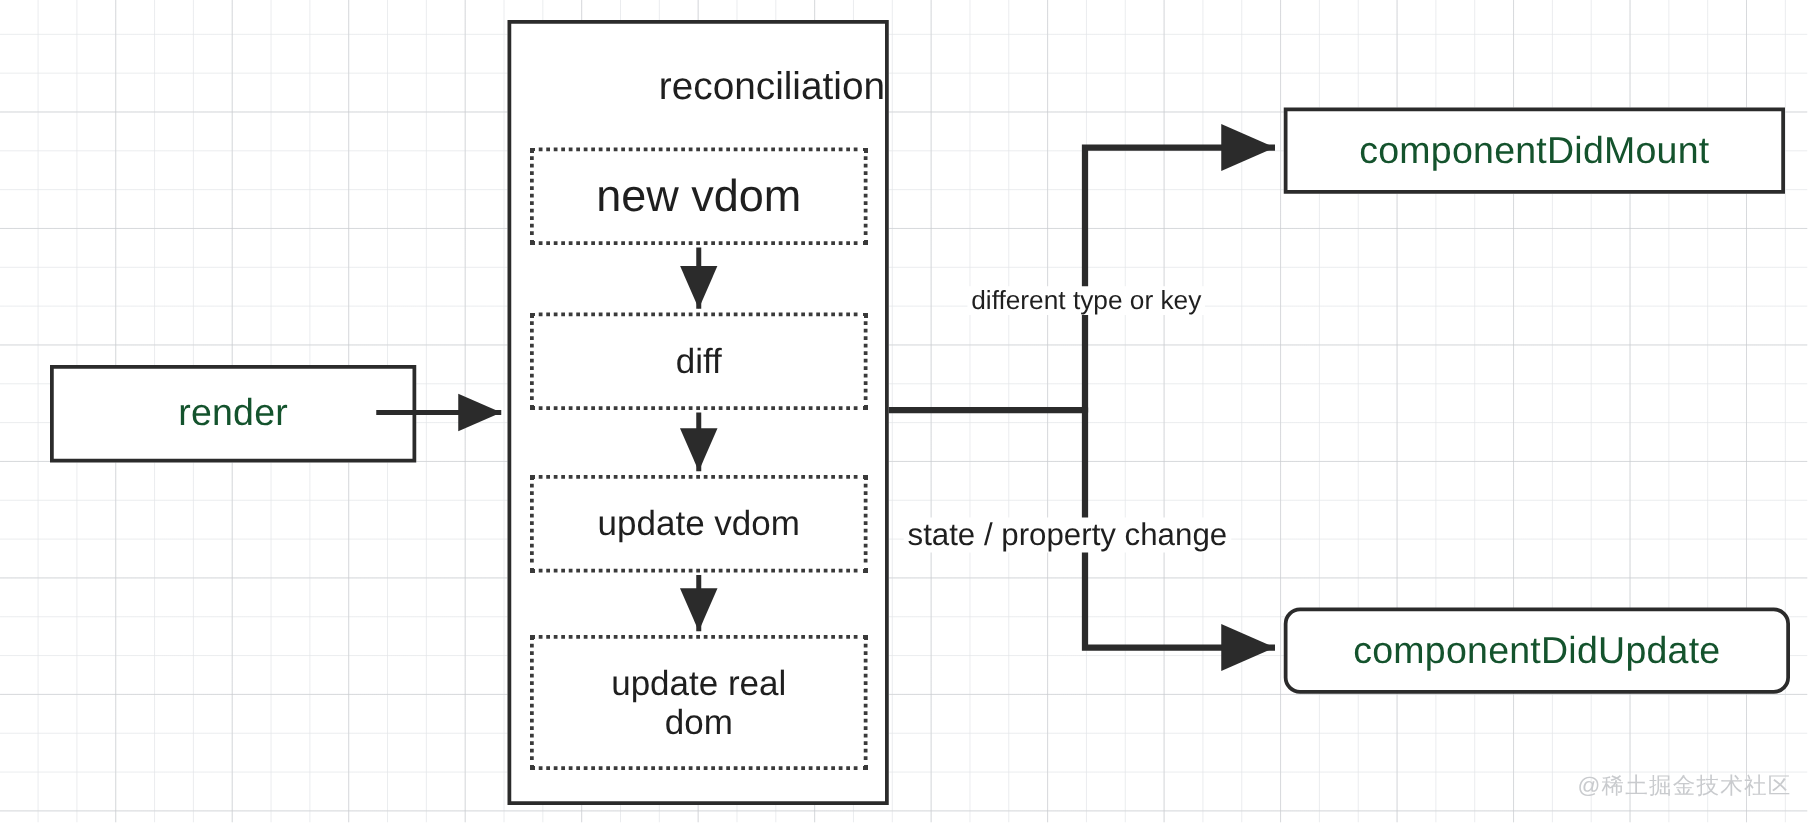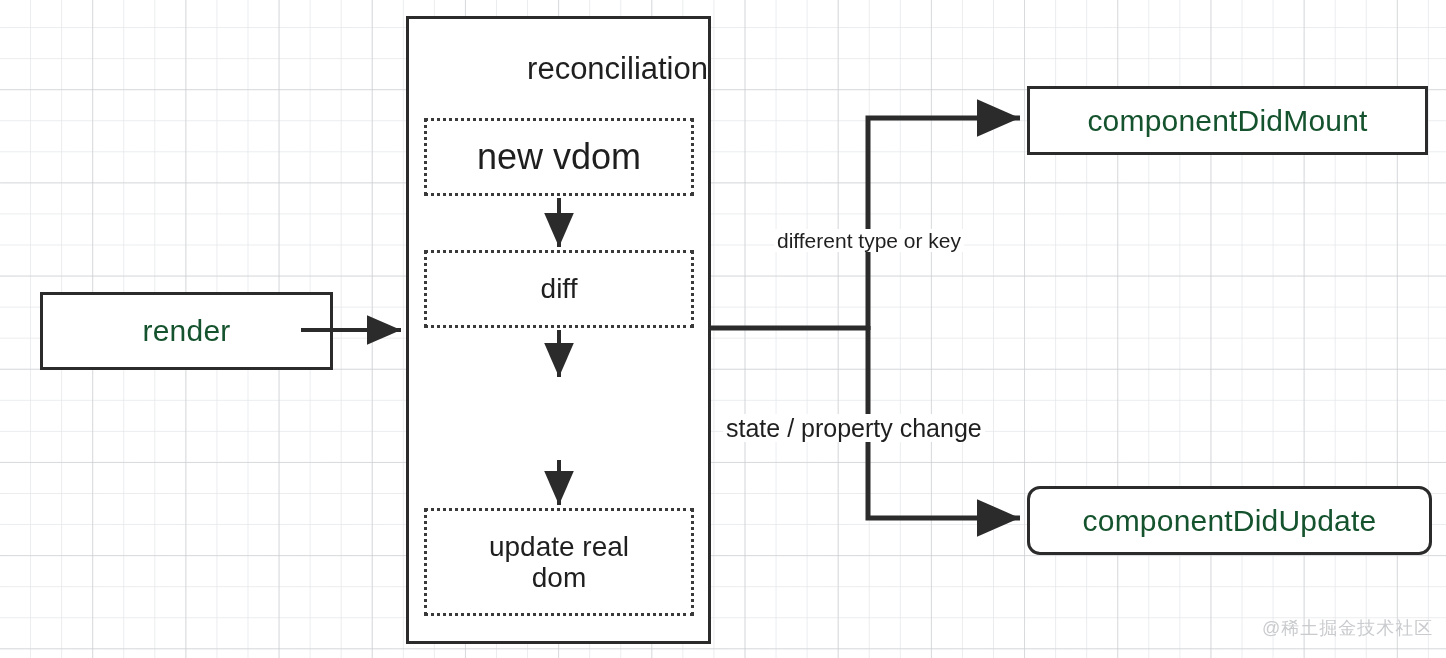--- a/index.html
+++ b/index.html
@@ -111,20 +111,23 @@
   </div>
 
   <div class="dotted-box" style="left:424px; top:118px; width:270px; height:78px;">
     <span class="label" style="font-size:36px;">new vdom</span>
   </div>
 
   <div class="dotted-box" style="left:424px; top:250px; width:270px; height:78px;">
     <span class="label" style="font-size:28px;">diff</span>
   </div>
 
+  <div class="dotted-box" style="left:424px; top:380px; width:270px; height:78px;">
+    <span class="label" style="font-size:28px;">update vdom</span>
+  </div>
 
   <div class="dotted-box" style="left:424px; top:508px; width:270px; height:108px; padding:0 34px;">
     <span class="label" style="font-size:28px;">update real dom</span>
   </div>
 
   <div class="solid-box" style="left:1027px; top:86px; width:401px; height:69px;">
     <span class="label" style="font-size:30px;">componentDidMount</span>
   </div>
 
   <div class="solid-box" style="left:1027px; top:486px; width:405px; height:69px;border-radius:13px;">

